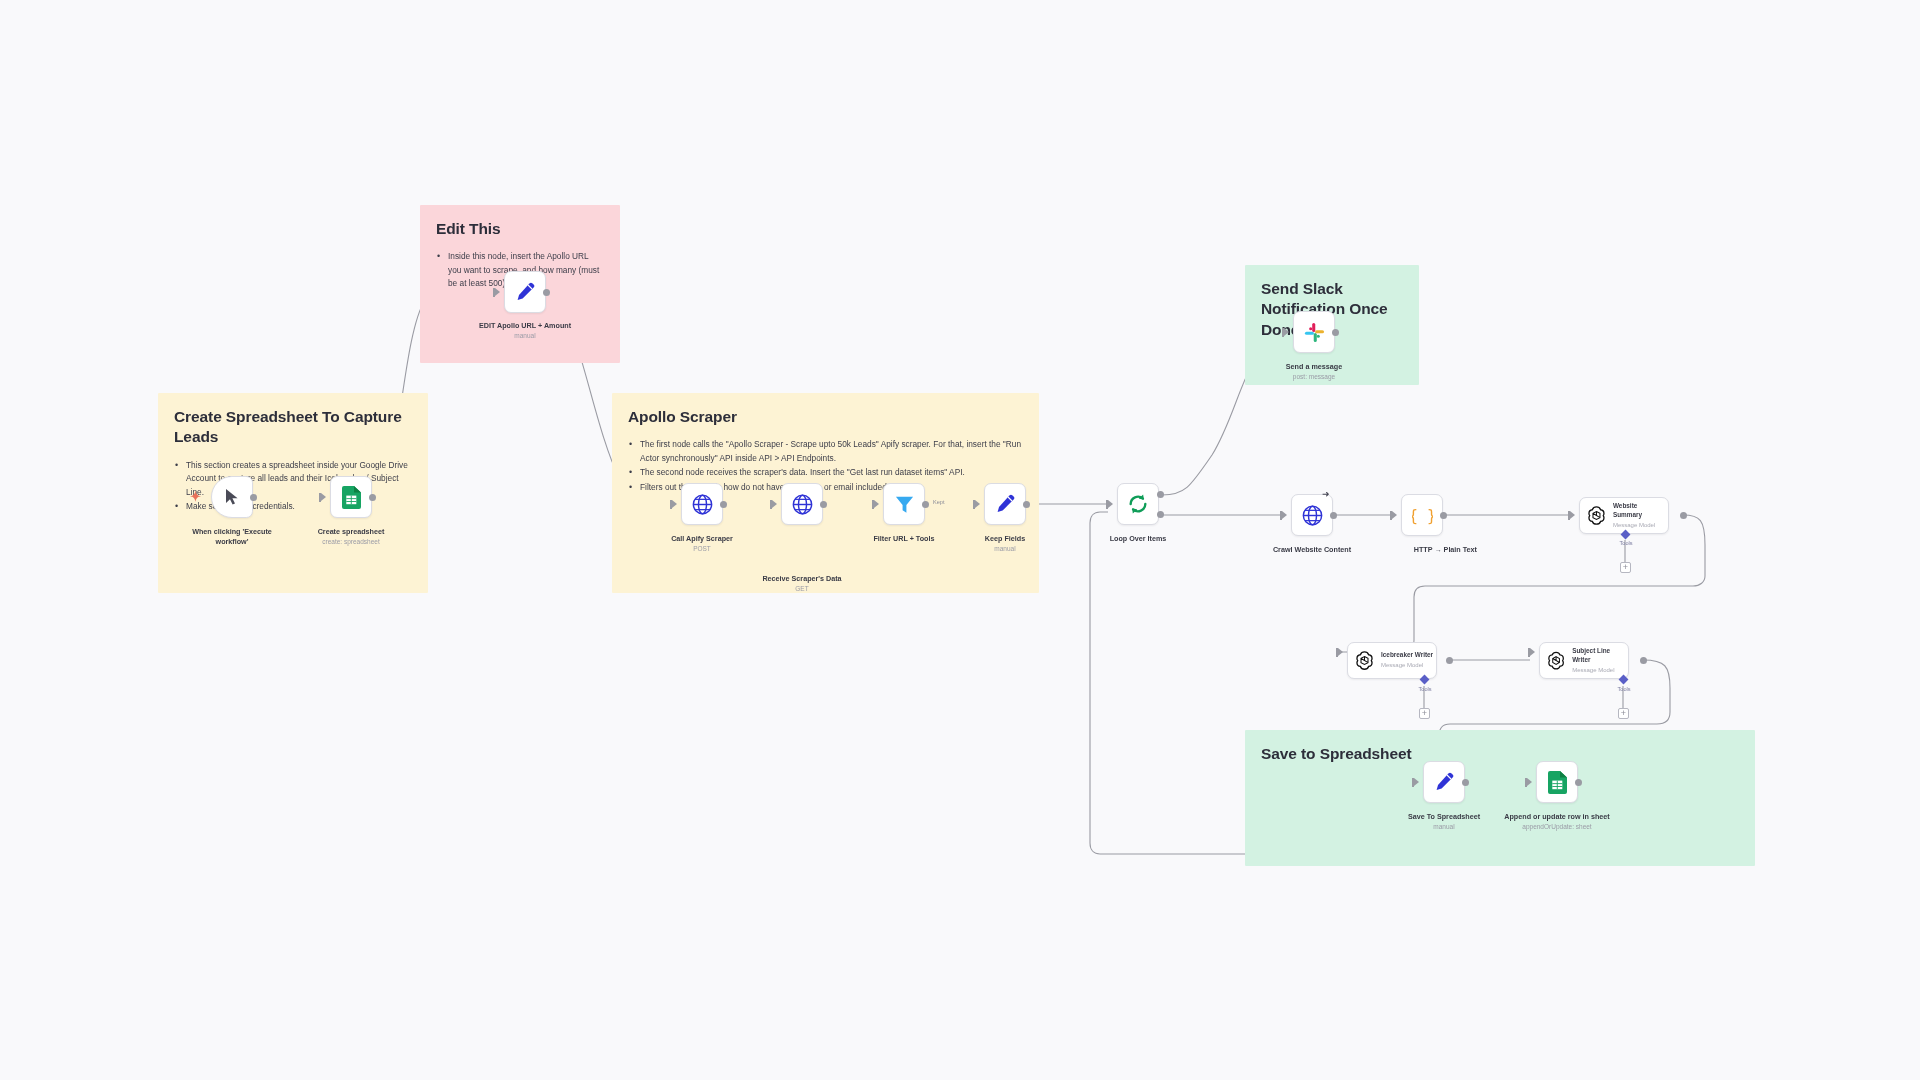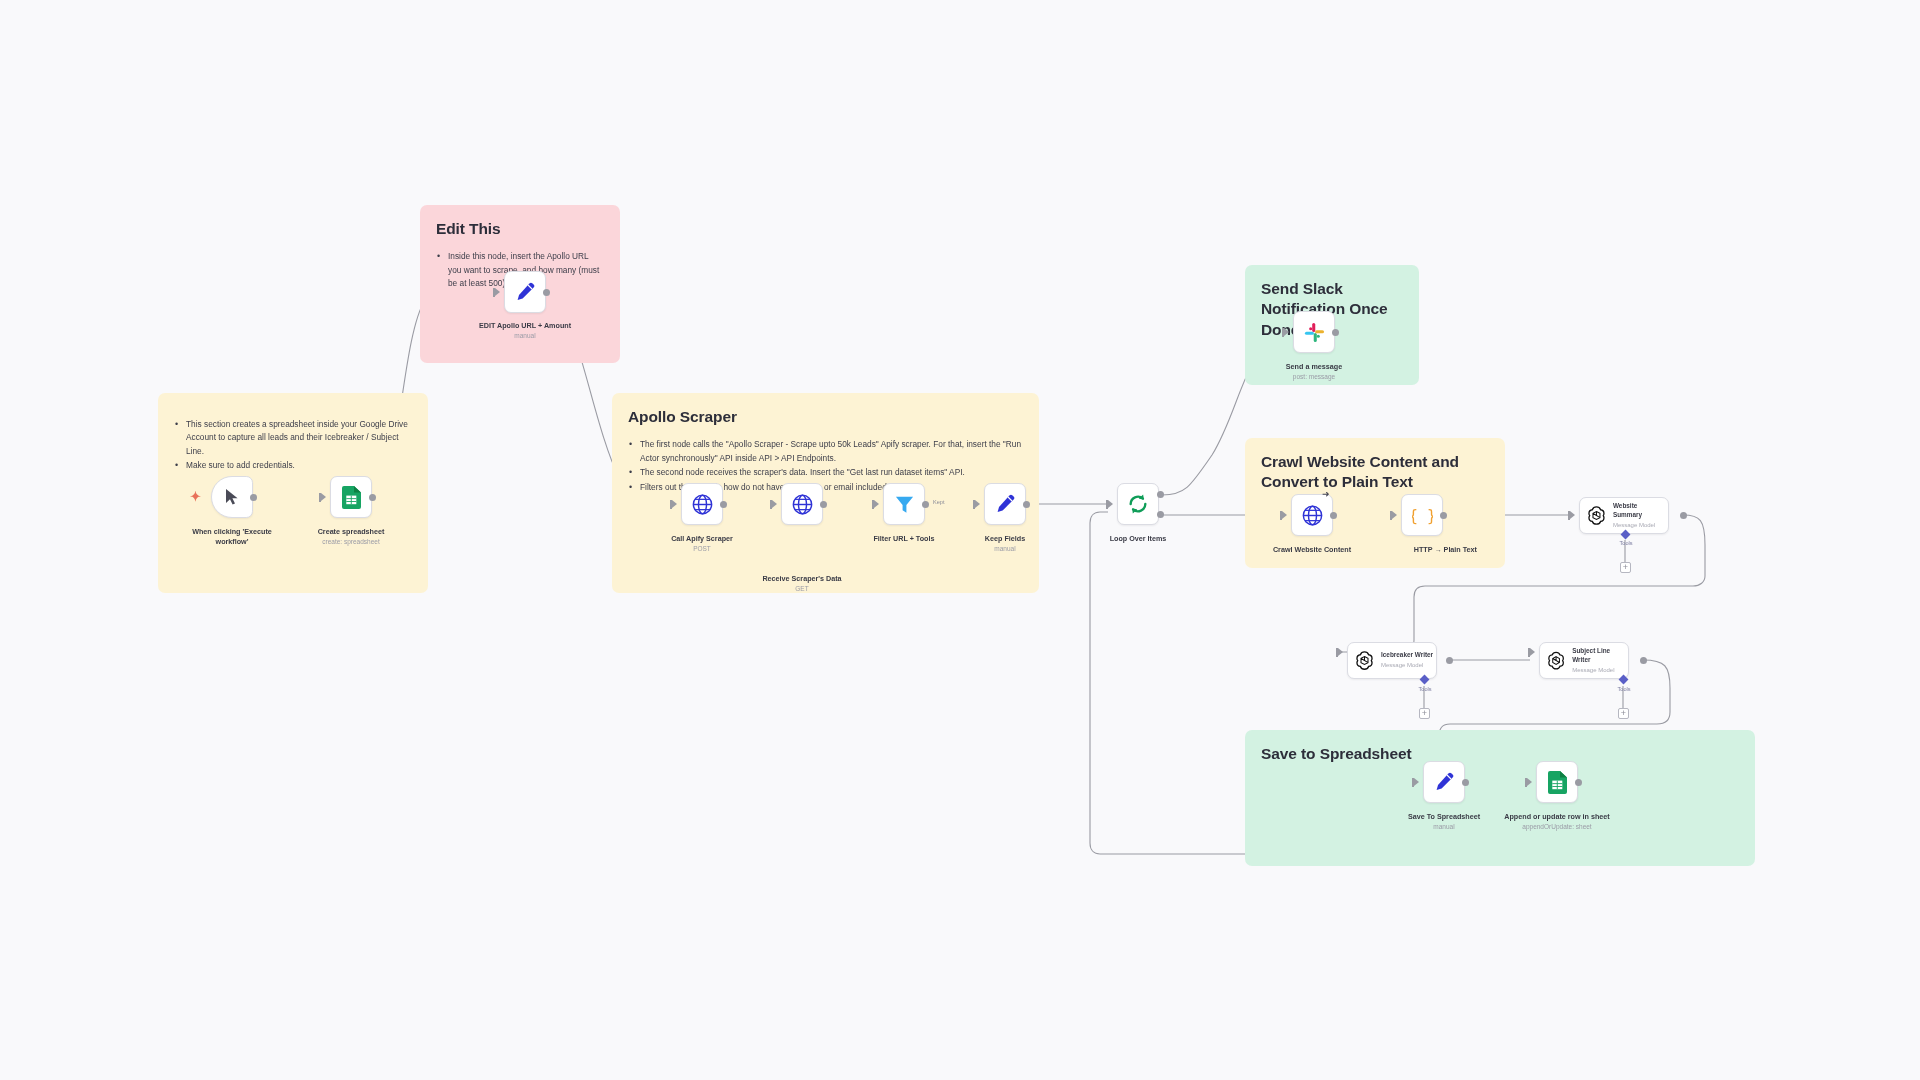--- a/index.html
+++ b/index.html
@@ -7,21 +7,21 @@
     width: 1920px; height: 1080px;
     background: #f9f9fb;
     font-family: "Liberation Sans", sans-serif;
     overflow: hidden;
   }
   #canvas { position: relative; width: 1920px; height: 1080px; }
 
   
   .sticky {
     position: absolute;
-    border-radius: 7px;
+    border-radius: 1px;
     padding: 14px 16px;
   }
   .sticky-title {
     font-size: 15.5px;
     font-weight: bold;
     color: #2d2e3a;
     line-height: 1.32;
     letter-spacing: -0.1px;
   }
   .sticky-body { margin-top: 11px; }
@@ -201,20 +201,21 @@
     <line x1="1462" y1="790" x2="1527" y2="790"></line>
 
     <path d="M 1572 790 C 1592 790, 1600 796, 1600 812 L 1600 842 C 1600 850, 1595 854, 1587 854 L 1100 854 C 1094 854, 1090 850, 1090 843 L 1090 523 C 1090 516, 1094 512, 1100 512 L 1108 512"></path>
 
     <line x1="1625" y1="540" x2="1625" y2="562" stroke="#b6b7c1"></line>
     <line x1="1424" y1="686" x2="1424" y2="708" stroke="#b6b7c1"></line>
     <line x1="1623" y1="686" x2="1623" y2="708" stroke="#b6b7c1"></line>
   </svg>
 
   <div class="sticky note-yellow" style="left:158px; top:393px; width:270px; height:200px;">
+    <div class="sticky-title">Create Spreadsheet To Capture Leads</div>
     <ul class="sticky-body">
       <li>This section creates a spreadsheet inside your Google Drive Account to capture all leads and their Icebreaker / Subject Line.</li>
       <li>Make sure to add credentials.</li>
     </ul>
   </div>
 
   <div class="sticky note-pink" style="left:420px; top:205px; width:200px; height:158px;">
     <div class="sticky-title">Edit This</div>
     <ul class="sticky-body">
       <li>Inside this node, insert the Apollo URL you want to scrape, and how many (must be at least 500).</li>
@@ -227,23 +228,20 @@
       <li>The first node calls the "Apollo Scraper - Scrape upto 50k Leads" Apify scraper. For that, insert the "Run Actor synchronously" API inside API &gt; API Endpoints.</li>
       <li>The second node receives the scraper's data. Insert the "Get last run dataset items" API.</li>
       <li>Filters out those leads how do not have a website or email included.</li>
     </ul>
   </div>
 
   <div class="sticky note-green" style="left:1245px; top:265px; width:174px; height:120px;">
     <div class="sticky-title">Send Slack Notification Once Done</div>
   </div>
 
-  <div class="sticky note-yellow" style="left:1245px; top:438px; width:260px; height:130px;">
-    <div class="sticky-title">Crawl Website Content and Convert to Plain Text</div>
-  </div>
 
 
 
   <div class="sticky note-green" style="left:1245px; top:730px; width:510px; height:136px;">
     <div class="sticky-title">Save to Spreadsheet</div>
   </div>
 
   <div class="plus-trigger" style="left:190px; top:489px;">✦</div>
   <div class="node trigger" style="left:211px; top:476px;">
     <svg class="ico" width="16" height="18" viewBox="0 0 16 18">

